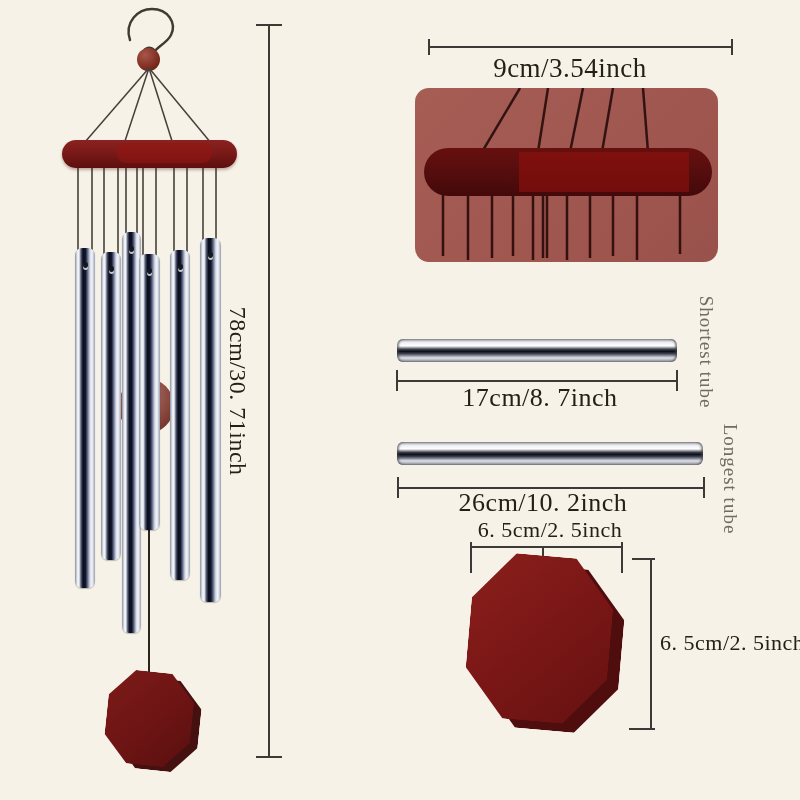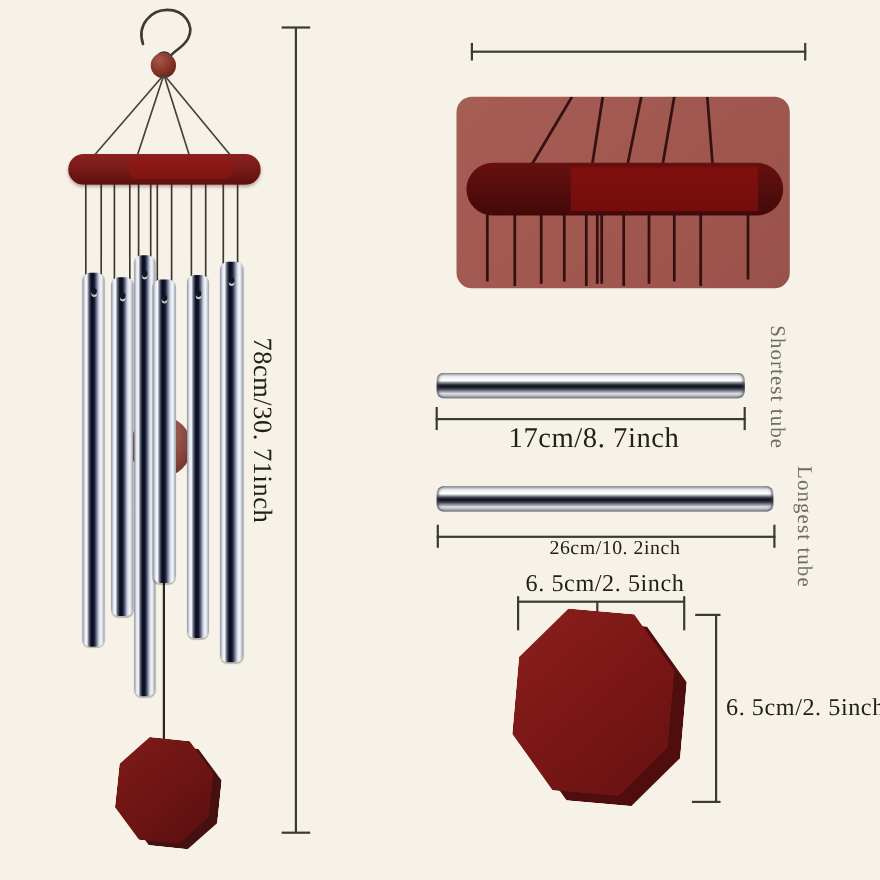--- a/index.html
+++ b/index.html
@@ -110,20 +110,21 @@
 
   <div class="dimline" style="left:256px;top:24px;width:26px;height:2px;"></div>
   <div class="dimline" style="left:268px;top:25px;width:1.5px;height:732px;"></div>
   <div class="dimline" style="left:256px;top:756px;width:26px;height:2px;"></div>
   <div class="dimlabel" style="left:118px;top:378px;width:240px;font-size:24px;
        transform:rotate(90deg);transform-origin:center center;">78cm/30. 71inch</div>
 
   <div class="dimline" style="left:428px;top:39px;width:1.5px;height:16px;"></div>
   <div class="dimline" style="left:428px;top:46px;width:305px;height:1.5px;"></div>
   <div class="dimline" style="left:731px;top:39px;width:1.5px;height:16px;"></div>
+  <div class="dimlabel" style="left:440px;top:54px;width:260px;font-size:27px;">9cm/3.54inch</div>
 
   <div class="abs" style="left:415px;top:88px;width:303px;height:174px;border-radius:14px;
        background:linear-gradient(135deg,#a65d54 0%,#a05750 55%,#99524b 100%);overflow:hidden;">
 
     <svg class="abs" style="left:0;top:0;" width="303" height="64">
       <line x1="105" y1="0" x2="67" y2="64" stroke="#331312" stroke-width="2.5"></line>
       <line x1="133" y1="0" x2="123" y2="64" stroke="#331312" stroke-width="2.5"></line>
       <line x1="168" y1="0" x2="155" y2="64" stroke="#331312" stroke-width="2.5"></line>
       <line x1="198" y1="0" x2="187" y2="64" stroke="#331312" stroke-width="2.5"></line>
       <line x1="228" y1="0" x2="233" y2="64" stroke="#331312" stroke-width="2.5"></line>
@@ -155,21 +156,21 @@
   <div class="dimline" style="left:396px;top:370px;width:1.5px;height:21px;"></div>
   <div class="dimline" style="left:396px;top:380px;width:282px;height:1.5px;"></div>
   <div class="dimline" style="left:676px;top:370px;width:1.5px;height:21px;"></div>
   <div class="dimlabel" style="left:400px;top:384px;width:280px;font-size:26px;">17cm/8. 7inch</div>
   <div class="sidelabel" style="left:641px;top:341px;width:130px;font-size:19px;">Shortest tube</div>
 
   <div class="htube" style="left:397px;top:442px;width:306px;height:23px;"></div>
   <div class="dimline" style="left:397px;top:477px;width:1.5px;height:21px;"></div>
   <div class="dimline" style="left:397px;top:487px;width:308px;height:1.5px;"></div>
   <div class="dimline" style="left:703px;top:477px;width:1.5px;height:21px;"></div>
-  <div class="dimlabel" style="left:404px;top:489px;width:310px;font-size:18px;">26cm/10. 2inch</div>
+  <div class="dimlabel" style="left:388px;top:489px;width:310px;font-size:26px;">26cm/10. 2inch</div>
   <div class="sidelabel" style="left:665px;top:468px;width:130px;font-size:19px;">Longest tube</div>
 
   <div class="dimlabel" style="left:420px;top:518px;width:260px;font-size:22px;">6. 5cm/2. 5inch</div>
   <div class="dimline" style="left:470px;top:542px;width:1.5px;height:31px;"></div>
   <div class="dimline" style="left:470px;top:546px;width:152px;height:1.5px;"></div>
   <div class="dimline" style="left:621px;top:542px;width:1.5px;height:31px;"></div>
   <div class="dimline" style="left:542px;top:547px;width:1.5px;height:13px;"></div>
 
   <div class="abs" style="left:468px;top:556px;width:154px;height:176px;transform:rotate(5deg);">
     <div class="oct abs" style="left:14px;top:10px;width:140px;height:164px;background:#4f0d0d;"></div>

